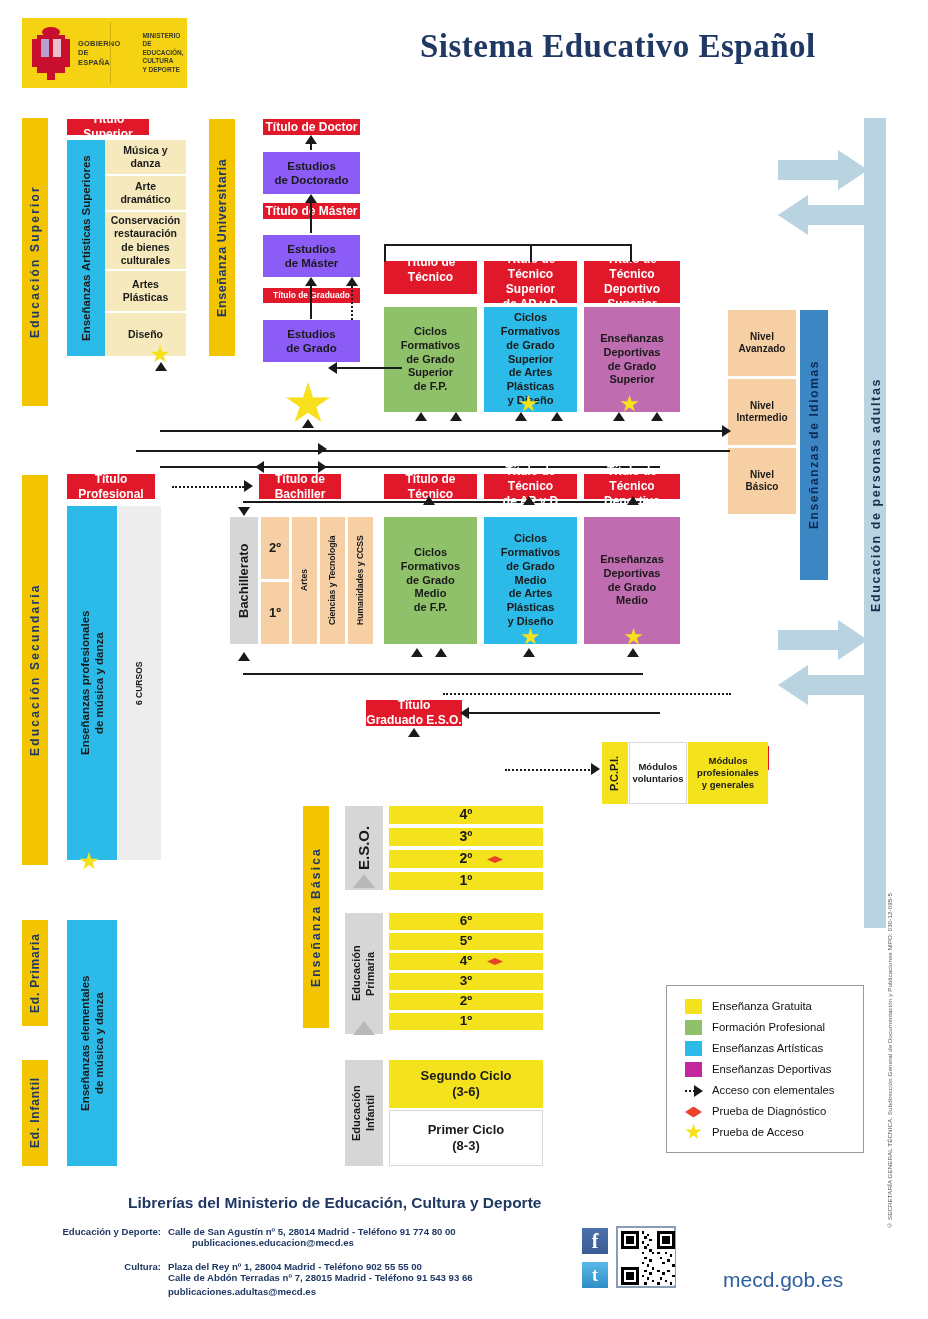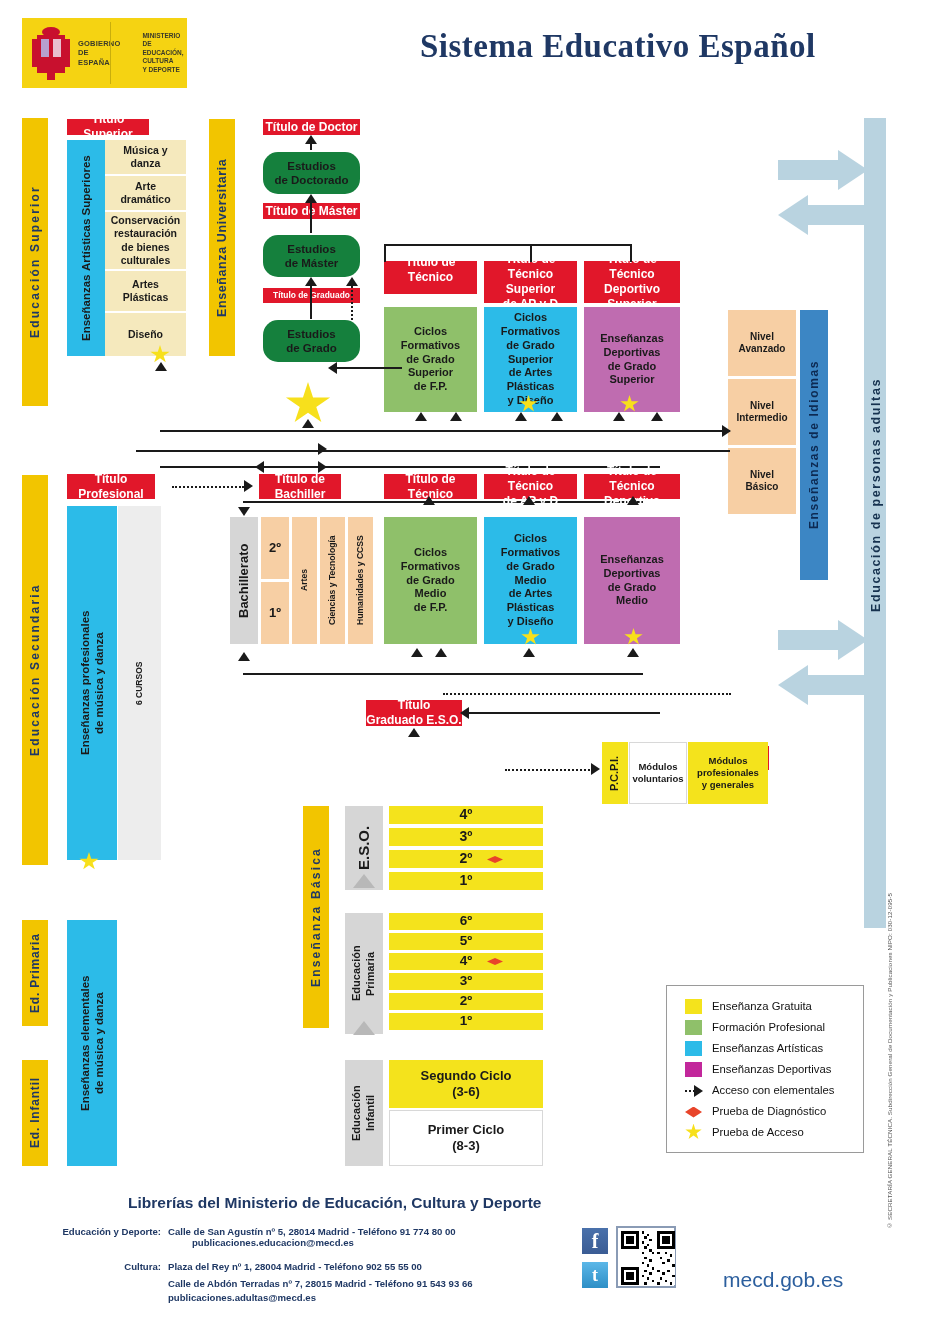--- a/index.html
+++ b/index.html
@@ -45,21 +45,21 @@
   }
   .redtitle {
     background: #e1172a; color:#fff; font-weight:bold; font-size: 12px;
     display:flex; align-items:center; justify-content:center; text-align:center;
     line-height: 1.25;
   }
   .blk {
     display:flex; align-items:center; justify-content:center; text-align:center;
     font-weight:bold; color:#1a1a1a; line-height:1.25;
   }
-  .yellowblk { background:#15803d;border-radius:15px; }
+  .yellowblk { background:#8b5cf6; }
   .greenblk  { background:#8fc06a; }
   .cyanblk   { background:#2cbbe8; }
   .purpleblk { background:#bf6cb0; }
   .creamblk  { background:#f5e9bd; }
   .peachblk  { background:#f7cfa4; }
   .greyblk   { background:#d6d6d6; }
   .lightgrey { background:#ededed; }
   .brightyellow { background:#f4e31c; }
   .whiteblk  { background:#ffffff; border:1px solid #d8d8d8;}
   .vtext { writing-mode: vertical-rl; transform: rotate(180deg); }
@@ -522,21 +522,21 @@
 <div class="abs" style="left:168px;top:1226px">
   <div class="foot-val">Calle de San Agustín nº 5, 28014 Madrid - Teléfono 91 774 80 00</div>
   <div class="foot-val" style="margin-left:24px">publicaciones.educacion@mecd.es</div>
 </div>
 
 <div class="abs" style="left:26px;top:1261px;width:135px">
   <div class="foot-lbl">Cultura:</div>
 </div>
 <div class="abs" style="left:168px;top:1261px">
   <div class="foot-val">Plaza del Rey nº 1, 28004 Madrid - Teléfono  902 55 55 00</div>
-  <div class="foot-val" style="margin-top:6px">Calle de Abdón Terradas nº 7, 28015 Madrid - Teléfono 91 543 93 66</div>
+  <div class="foot-val" style="margin-top:0">Calle de Abdón Terradas nº 7, 28015 Madrid - Teléfono 91 543 93 66</div>
   <div class="foot-val" style="margin-top:3px">publicaciones.adultas@mecd.es</div>
 </div>
 
 <div class="abs" style="left:582px;top:1228px">
   <div class="fb-icon">f</div>
 </div>
 <div class="abs" style="left:582px;top:1262px">
   <div class="tw-icon">t</div>
 </div>
 

